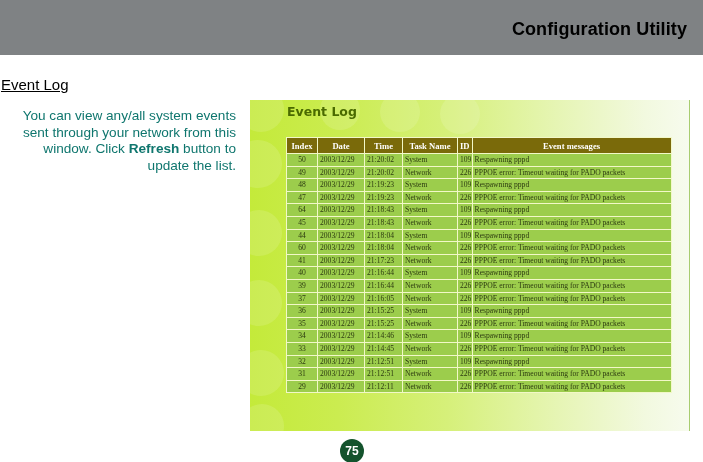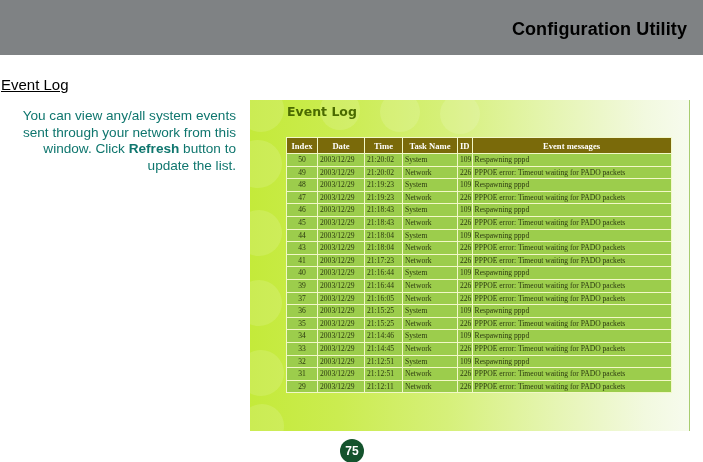--- a/index.html
+++ b/index.html
@@ -90,21 +90,21 @@
         </tr>
         <tr>
           <td class="idx">47</td>
           <td class="date">2003/12/29</td>
           <td class="time">21:19:23</td>
           <td class="task">Network</td>
           <td class="id">226</td>
           <td class="msg">PPPOE error: Timeout waiting for PADO packets</td>
         </tr>
         <tr>
-          <td class="idx">46</td>
+          <td class="idx">64</td>
           <td class="date">2003/12/29</td>
           <td class="time">21:18:43</td>
           <td class="task">System</td>
           <td class="id">109</td>
           <td class="msg">Respawning pppd</td>
         </tr>
         <tr>
           <td class="idx">45</td>
           <td class="date">2003/12/29</td>
           <td class="time">21:18:43</td>
@@ -114,21 +114,21 @@
         </tr>
         <tr>
           <td class="idx">44</td>
           <td class="date">2003/12/29</td>
           <td class="time">21:18:04</td>
           <td class="task">System</td>
           <td class="id">109</td>
           <td class="msg">Respawning pppd</td>
         </tr>
         <tr>
-          <td class="idx">43</td>
+          <td class="idx">60</td>
           <td class="date">2003/12/29</td>
           <td class="time">21:18:04</td>
           <td class="task">Network</td>
           <td class="id">226</td>
           <td class="msg">PPPOE error: Timeout waiting for PADO packets</td>
         </tr>
         <tr>
           <td class="idx">41</td>
           <td class="date">2003/12/29</td>
           <td class="time">21:17:23</td>

